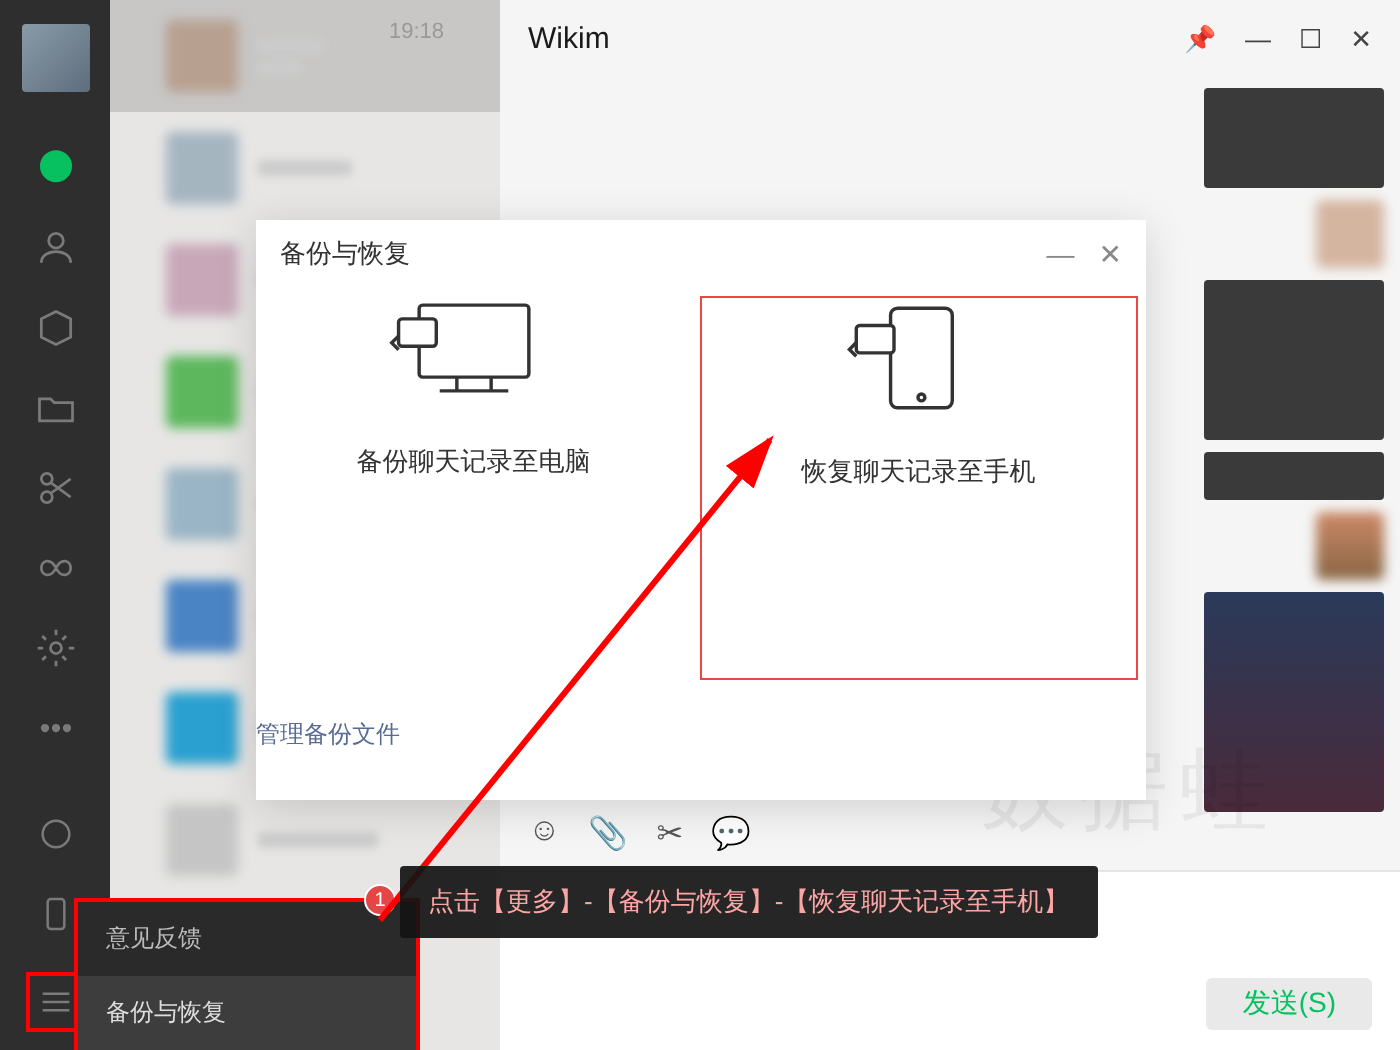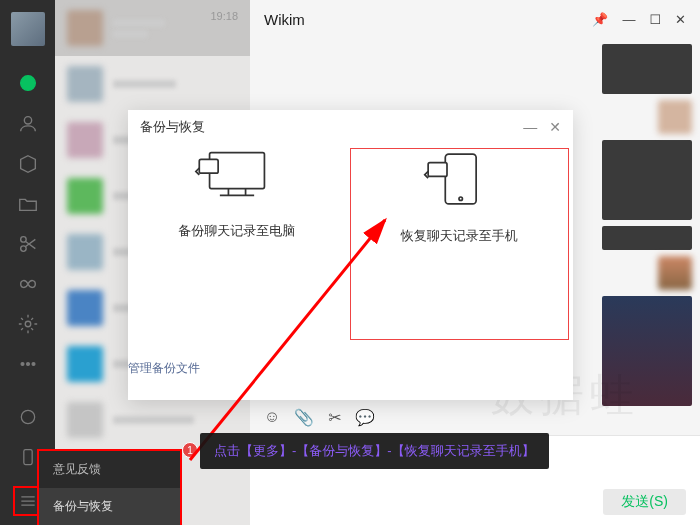--- a/index.html
+++ b/index.html
@@ -9,21 +9,21 @@
 .avatar{width:34px;height:34px;background:linear-gradient(135deg,#8a9ba8,#5d6d7e);margin-bottom:18px;border-radius:2px}
 .nav-icon{width:22px;height:22px;margin:9px 0;display:flex;align-items:center;justify-content:center;cursor:pointer}
 .nav-icon svg{stroke:#7a7a7a;fill:none;stroke-width:1.5}
 .nav-icon.active svg{stroke:#07c160;fill:#07c160}
 .nav-spacer{flex:1}
 .nav-icon.hilite{border:2px solid red;padding:3px;width:30px;height:30px}
 .chatlist{width:195px;background:#e7e6e5;display:flex;flex-direction:column}
 .search-row{display:flex;align-items:center;padding:10px 10px 8px;gap:8px}
 .search-box{flex:1;background:#dadada;border-radius:4px;padding:4px 8px;display:flex;align-items:center;gap:6px;color:#888;font-size:12px}
 .add-btn{width:24px;height:24px;background:#dadada;border-radius:4px;display:flex;align-items:center;justify-content:center;color:#666;font-size:15px;cursor:pointer}
-.chat-item{display:flex;align-items:center;padding:10px 12px;gap:10px}
+.chat-item{display:flex;align-items:center;padding:10px 28px;gap:10px}
 .chat-item.sel{background:#c8c7c6}
 .chat-av{width:36px;height:36px;border-radius:3px;filter:blur(3px)}
 .chat-meta{flex:1;display:flex;flex-direction:column;gap:3px}
 .chat-line{height:8px;background:#ccc;filter:blur(2px);border-radius:2px}
 .chat-time{font-size:11px;color:#999;align-self:flex-start}
 .main{flex:1;display:flex;flex-direction:column;background:#f5f5f5;position:relative}
 .titlebar{height:38px;display:flex;align-items:center;padding:0 14px;background:#f5f5f5}
 .titlebar-name{font-size:15px;color:#1a1a1a}
 .win-ctrl{margin-left:auto;display:flex;gap:14px;color:#444;font-size:13px}
 .win-ctrl span{cursor:pointer}
@@ -38,26 +38,26 @@
 .modal{position:absolute;left:128px;top:110px;width:445px;height:290px;background:#fff;box-shadow:0 4px 20px rgba(0,0,0,.15);z-index:10}
 .modal-hd{display:flex;align-items:center;padding:8px 12px;font-size:13px;color:#333}
 .modal-hd-ctrl{margin-left:auto;display:flex;gap:12px;color:#888;font-size:14px}
 .modal-body{display:flex;height:200px}
 .modal-opt{flex:1;display:flex;flex-direction:column;align-items:center;gap:18px;cursor:pointer}
 .modal-opt.hilite{border:1px solid #ef4444;margin:4px}
 .opt-icon{width:90px;height:60px;position:relative}
 .opt-label{font-size:13px;color:#333}
 .modal-ft{text-align:left;padding:14px 0}
 .modal-ft a{color:#576b95;font-size:12px;text-decoration:none;cursor:pointer}
-.popup{position:absolute;left:37px;bottom:0;width:145px;background:#2a2a2a;z-index:20;border:2px solid red;border-bottom:none}
+.popup{position:absolute;left:37px;bottom:0;width:173px;background:#2a2a2a;z-index:20;border:2px solid red;border-bottom:none}
 .popup-item{padding:10px 14px;color:#bbb;font-size:12px;cursor:pointer}
 .popup-item.active{background:#3d3d3d;color:#ddd}
 .badge1{position:absolute;left:182px;bottom:67px;width:16px;height:16px;background:#e54545;border-radius:50%;color:#fff;font-size:10px;display:flex;align-items:center;justify-content:center;z-index:21;border:1px solid #fff}
 .arrow{position:absolute;z-index:22;pointer-events:none}
-.tip{position:absolute;left:200px;bottom:56px;background:rgba(20,20,20,.92);color:#8b5cf6;padding:9px 14px;font-size:13px;z-index:23;border-radius:2px}
+.tip{position:absolute;left:200px;bottom:56px;background:rgba(20,20,20,.92);color:#fca5a5;padding:9px 14px;font-size:13px;z-index:23;border-radius:2px}
 .watermark{position:absolute;right:60px;bottom:100px;font-size:44px;color:rgba(0,0,0,.06);z-index:5;letter-spacing:6px;pointer-events:none}
 </style>
 </head>
 <body>
 
 <div class="app">
   <div class="nav">
     <div class="avatar"></div>
     <div class="nav-icon active">
         <svg viewBox="0 0 24 24" width="22" height="22">

